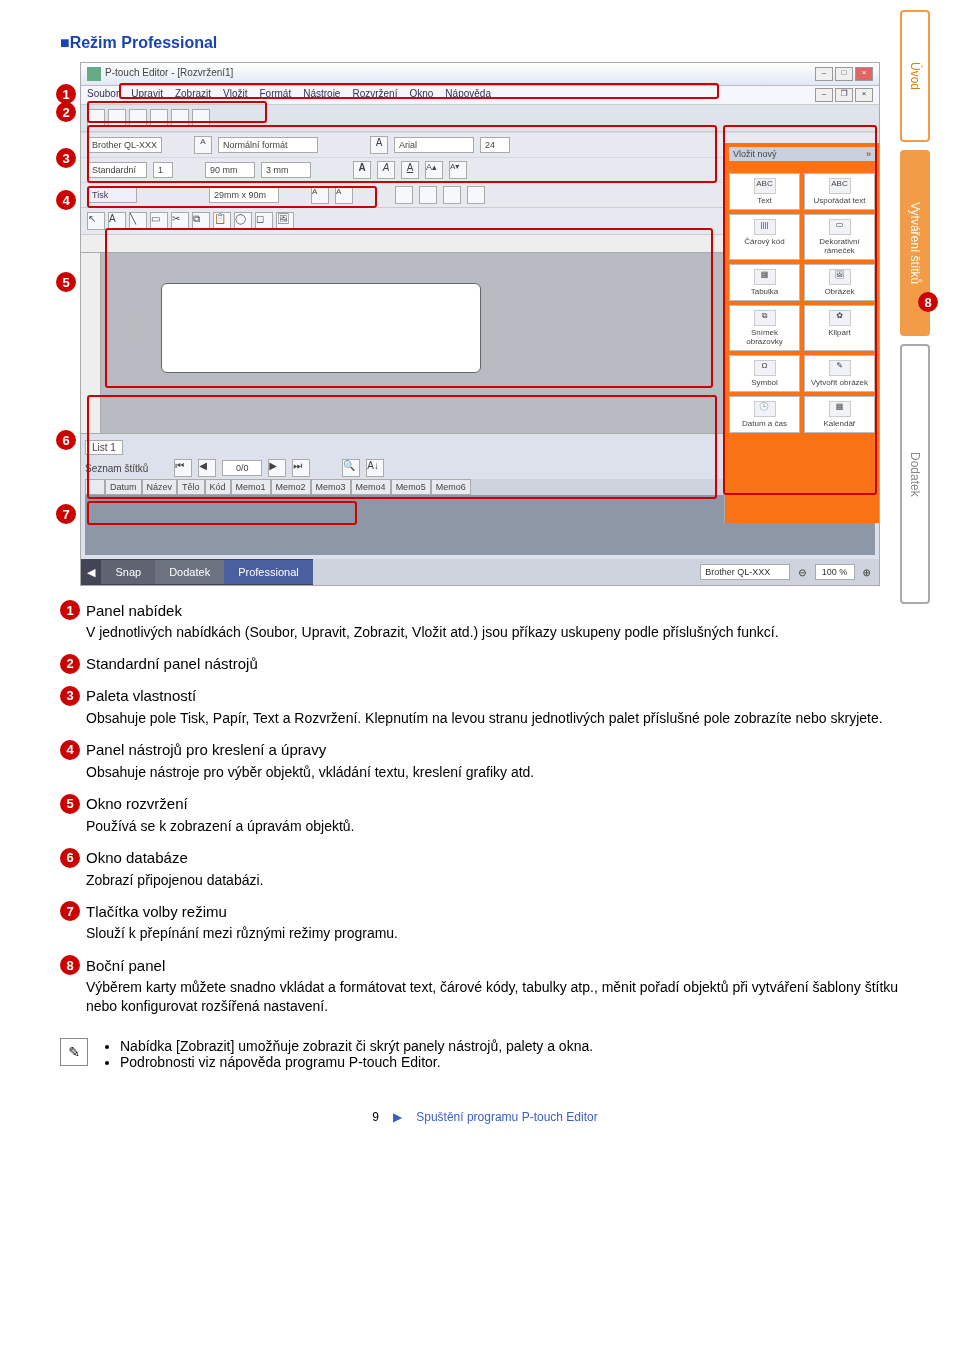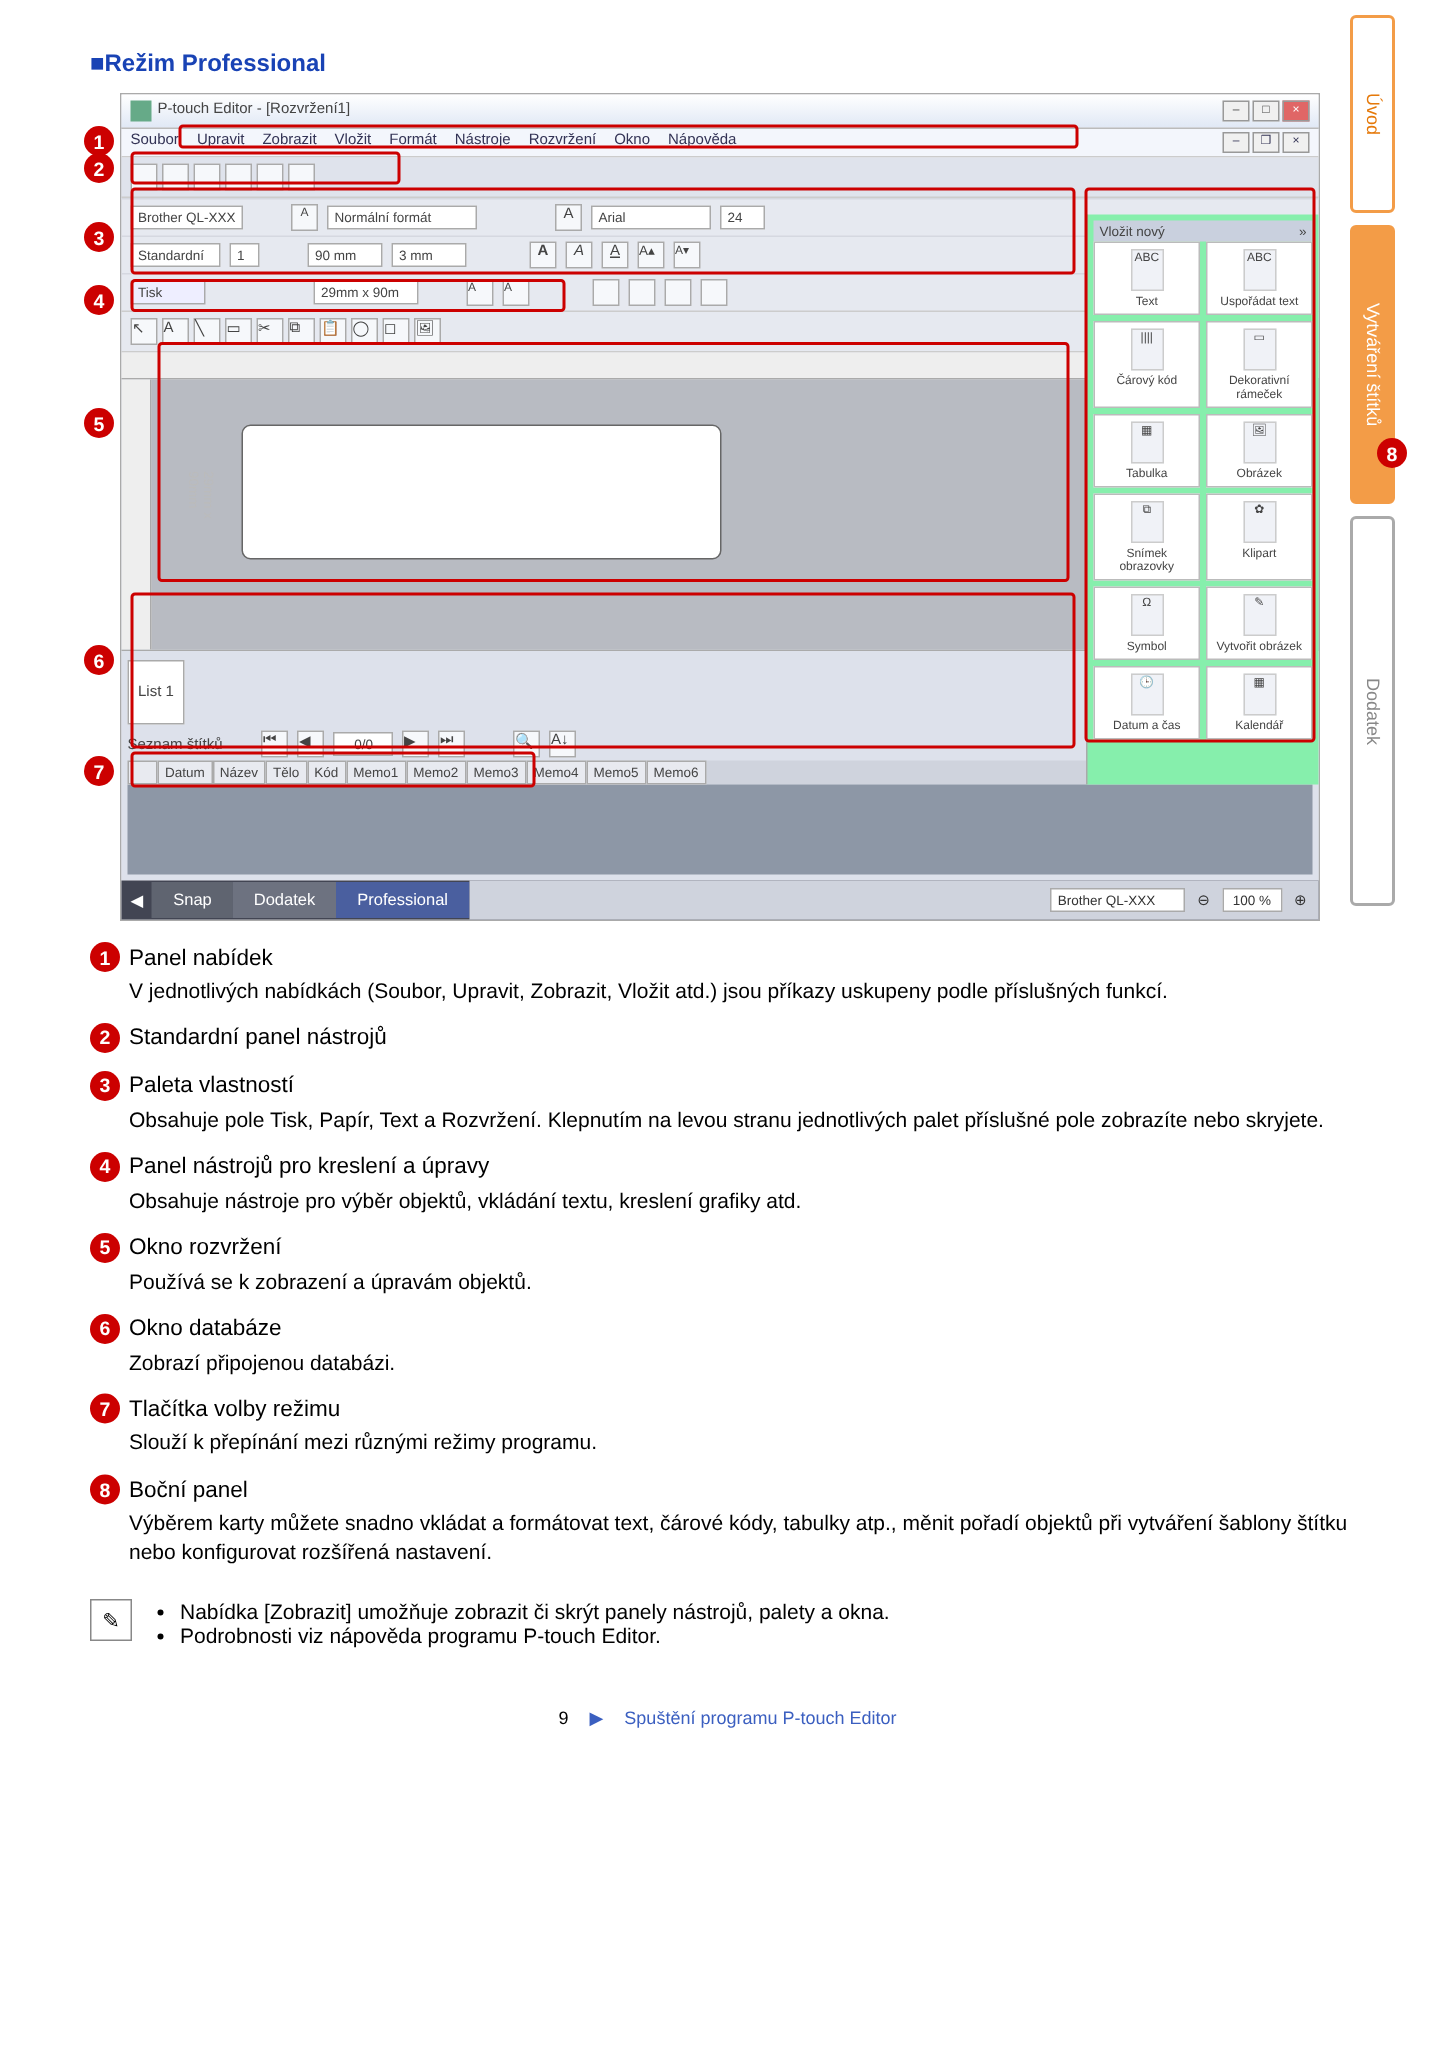--- a/index.html
+++ b/index.html
@@ -91,28 +91,28 @@
   .proprow { display:flex; align-items:center; gap:6px; padding:3px 6px; border-top:1px solid #d5d8e0;}
   .propbox { border:1px solid #aaa; background:#fff; padding:1px 4px; font-size:9px; min-width:60px; height:16px; display:flex; align-items:center;}
   .edittoolbar { background:#e6e9f0; padding:4px 6px; display:flex; gap:3px; border-bottom:1px solid #ccc;}
   .workarea { display:flex; min-height:180px; background:#b8bbc2; position:relative;}
   .rulerx { height:18px; background:#eee; border-bottom:1px solid #aaa; font-size:8px; color:#777;}
   .rulery { width:20px; background:#eee; border-right:1px solid #aaa;}
   .canvas-area{ flex:1; position:relative;}
   .canvas { position:absolute; left:60px; top:30px; width:320px; height:90px; background:#fff; border:1px solid #666; border-radius:6px;}
   
   .sidepanel {
-    position:absolute; right:0; top:80px; width:155px; background:#86efac;
+    position:absolute; right:0; top:80px; width:155px; background:#f97316;
     border-left:1px solid #aaa; padding:4px; font-size:9px;
-    display:flex; flex-direction:column; gap:0;
+    display:flex; flex-direction:column; gap:12px;
   }
   .sidepanel .hdr { background:#c9d0de; padding:2px 4px; display:flex; justify-content:space-between;}
   .sgrid { display:grid; grid-template-columns: 1fr 1fr; gap:4px;}
   .sitem { background:#fff; border:1px solid #bbb; padding:4px; text-align:center; font-size:8px; display:flex; flex-direction:column; align-items:center; gap:2px;}
-  .sitem .ic { width:22px;height:28px; background:#f0f2f7;border:1px solid #ccc;}
+  .sitem .ic { width:22px;height:16px; background:#f0f2f7;border:1px solid #ccc;}
   .listarea { background:#dde1eb; padding:4px; border-top:1px solid #aaa;}
   .listhdr { display:flex; gap:6px; align-items:center; padding:2px 0;}
   .listcols { display:flex; gap:0; font-size:9px; background:#cfd3dd;}
   .listcols span { border:1px solid #aaa; padding:2px 4px; background:#e8eaf0;}
   .dbarea { background:#8d97a6; min-height:60px; }
   .modebar { display:flex; background:#424553; color:#fff; align-items:center; font-size:11px;}
   .modebar .mtab { padding:6px 14px; }
   .modebar .mtab.snap { background:#5f6470;}
   .modebar .mtab.express { background:#6d7280;}
   .modebar .mtab.prof { background:#4a5f9f;}
@@ -325,21 +325,21 @@
             <div class="sitem">
                 <div class="ic">▦</div>
                 <span>Kalendář</span>
               </div>
           </div>
         </div>
       </div>
 
       <div class="listarea">
         <div class="listhdr">
-          <span style="background:#fff;border:1px solid #aaa;padding:15px 6px">List 1</span>
+          <span style="background:#fff;border:1px solid #aaa;padding:1px 6px">List 1</span>
         </div>
         <div class="listhdr">
           <span>Seznam štítků</span>
           <span style="margin-left:20px" class="tbtn">⏮</span>
           <span class="tbtn">◀</span>
           <span class="propbox" style="min-width:40px;justify-content:center">0/0</span>
           <span class="tbtn">▶</span>
           <span class="tbtn">⏭</span>
           <span style="width:20px"></span>
           <span class="tbtn">🔍</span>

